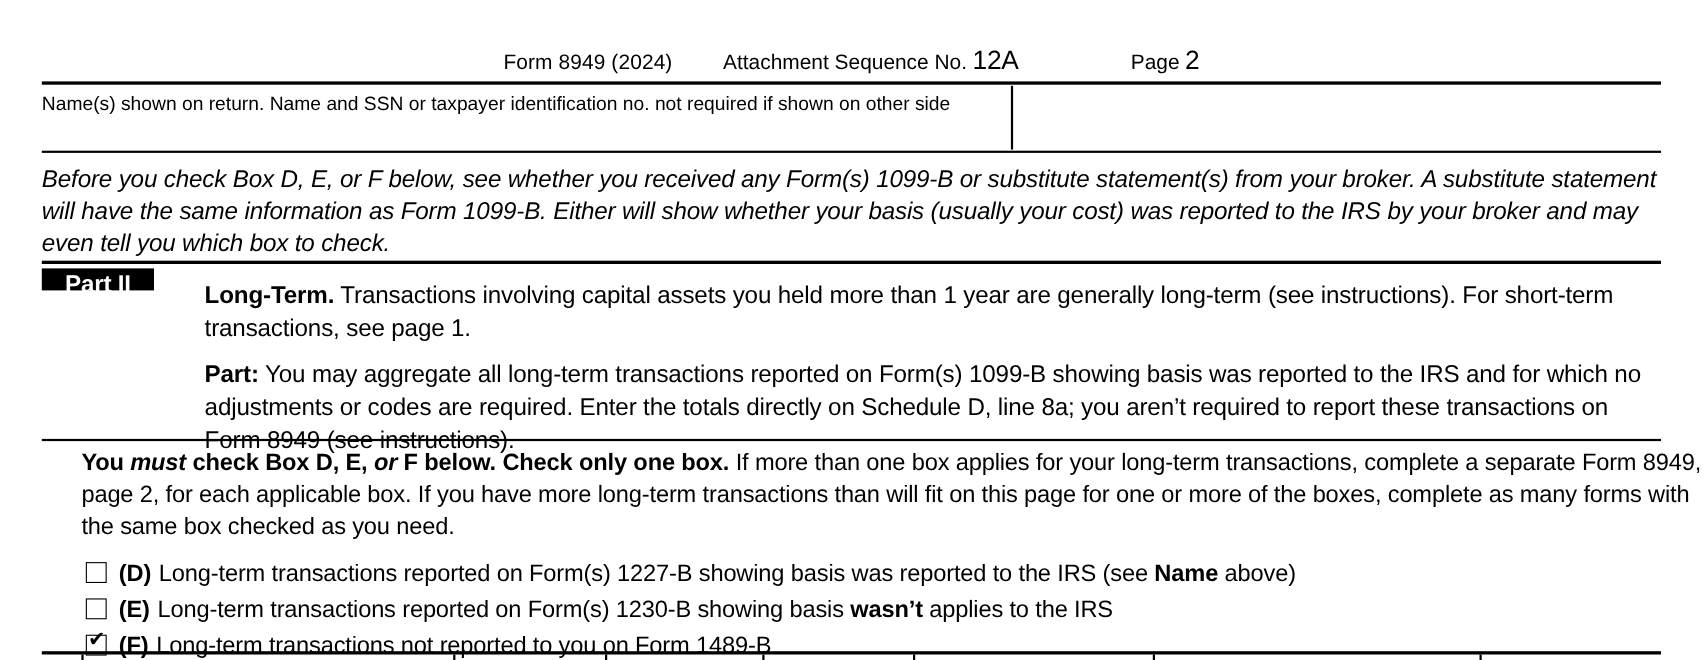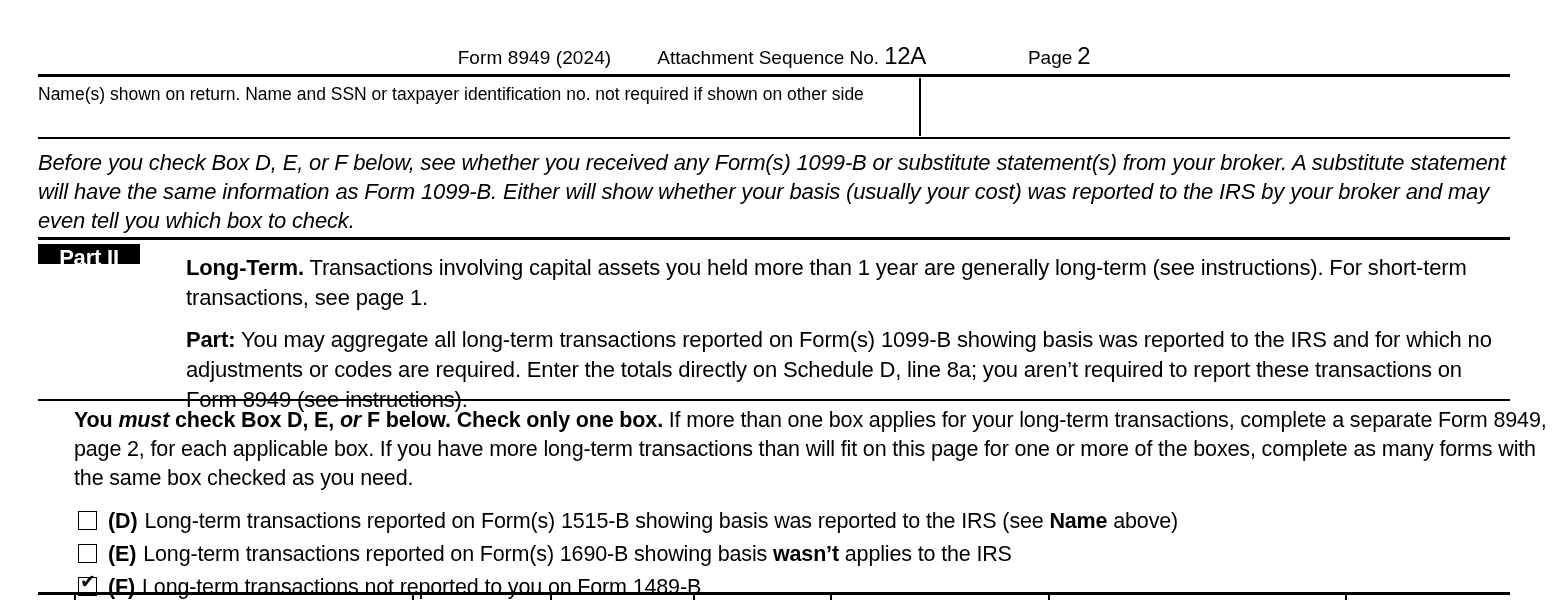--- a/index.html
+++ b/index.html
@@ -270,29 +270,29 @@
 
   <div class="must-check"><strong><span>You </span><em>must</em><span> check Box D, E, </span><em>or</em><span> F below. Check only one box.</span></strong><span> If more than one box applies for your long-term transactions, complete a separate Form 8949, page 2, for each applicable box. If you have more long-term transactions than will fit on this page for one or more of the boxes, complete as many forms with the same box checked as you need.</span></div>
 
   <div class="box-list">
 
     <div class="box-row">
       <span class="checkbox">
           <span class="tick"></span>
         </span>
       <span class="box-letter">(D)</span>
-      <span><span>Long-term transactions reported on Form(s) 1515-B showing basis was reported to the IRS (see </span><strong>Name</strong><span> above)</span></span>
+      <span><span>Long-term transactions reported on Form(s) 1227-B showing basis was reported to the IRS (see </span><strong>Name</strong><span> above)</span></span>
     </div>
 
     <div class="box-row">
       <span class="checkbox">
           <span class="tick"></span>
         </span>
       <span class="box-letter">(E)</span>
-      <span><span>Long-term transactions reported on Form(s) 1690-B showing basis </span><strong>wasn’t</strong><span> applies to the IRS</span></span>
+      <span><span>Long-term transactions reported on Form(s) 1230-B showing basis </span><strong>wasn’t</strong><span> applies to the IRS</span></span>
     </div>
 
     <div class="box-row">
       <span class="checkbox">
           <span class="tick">✔</span>
         </span>
       <span class="box-letter">(F)</span>
       <span><span>Long-term transactions not reported to you on Form 1489-B</span><strong></strong><span></span></span>
     </div>
 

